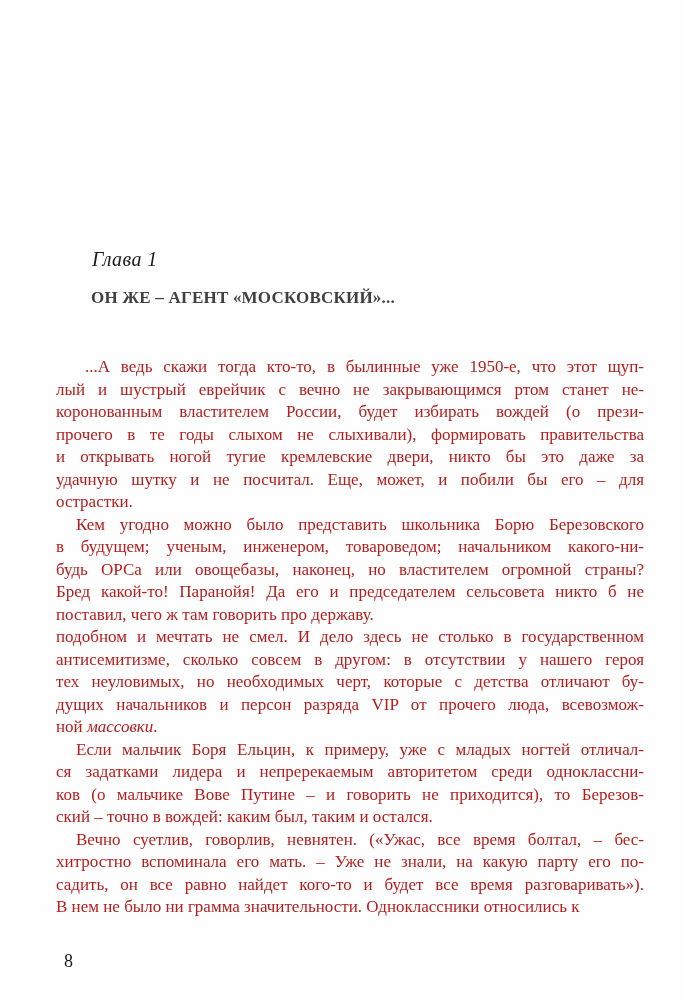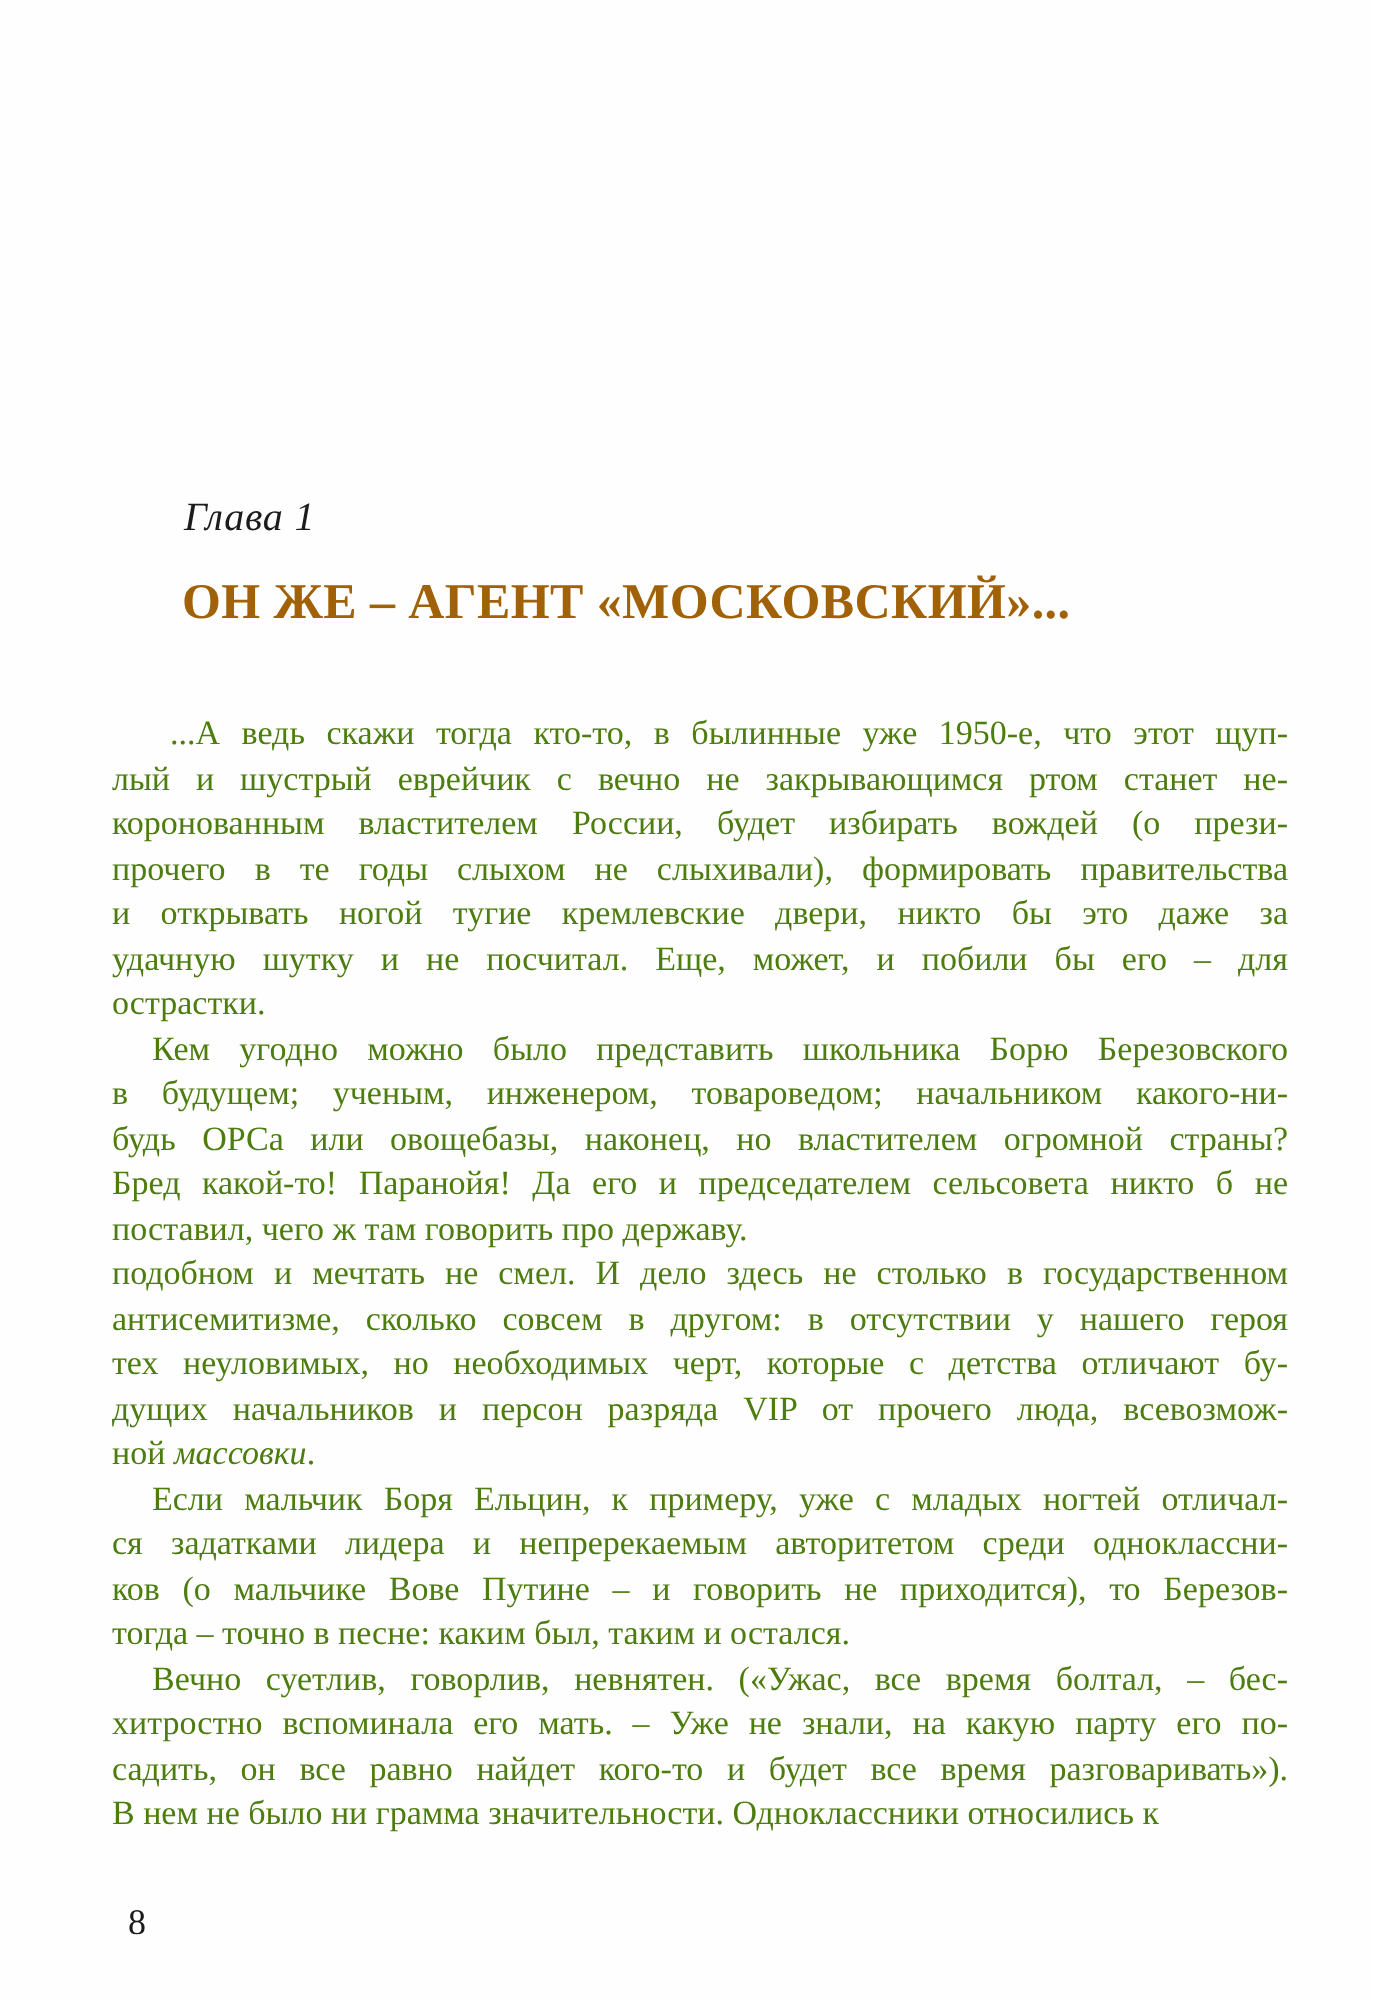--- a/index.html
+++ b/index.html
@@ -22,34 +22,34 @@
     top: 248px;
     font-size: 20px;
     font-style: italic;
     color: #1c1c1c;
     letter-spacing: 0.4px;
   }
   .page-title {
     position: absolute;
     left: 91px;
     top: 288px;
-    font-size: 25px;
+    font-size: 17px;
     font-weight: bold;
-    color: #a16207;
+    color: #404040;
     letter-spacing: 0.2px;
     white-space: nowrap;
   }
   .body-text {
     position: absolute;
     left: 56px;
     top: 356px;
     width: 588px;
     font-size: 17px;
     line-height: 22.5px;
-    color: #4d7c0f;
+    color: #b91c1c;
   }
   .para { margin: 0; }
   .line {
     text-align: justify;
     text-align-last: justify;
     white-space: normal;
     height: 22.5px;
     overflow: visible;
   }
   .line.last { text-align-last: left; }
@@ -91,21 +91,21 @@
         <div class="line">подобном и мечтать не смел. И дело здесь не столько в государственном</div>
         <div class="line">антисемитизме, сколько совсем в другом: в отсутствии у нашего героя</div>
         <div class="line">тех неуловимых, но необходимых черт, которые с детства отличают бу-</div>
         <div class="line">дущих начальников и персон разряда VIP от прочего люда, всевозмож-</div>
         <div class="line last"><span>ной </span><span class="em">массовки</span><span>.</span></div>
       </div>
       <div class="para">
         <div class="line first">Если мальчик Боря Ельцин, к примеру, уже с младых ногтей отличал-</div>
         <div class="line">ся задатками лидера и непререкаемым авторитетом среди одноклассни-</div>
         <div class="line">ков (о мальчике Вове Путине – и говорить не приходится), то Березов-</div>
-        <div class="line last">тогда – точно в песне: каким был, таким и остался.</div>
+        <div class="line last">ский – точно в вождей: каким был, таким и остался.</div>
       </div>
       <div class="para">
         <div class="line first">Вечно суетлив, говорлив, невнятен. («Ужас, все время болтал, – бес-</div>
         <div class="line">хитростно вспоминала его мать. – Уже не знали, на какую парту его по-</div>
         <div class="line">садить, он все равно найдет кого-то и будет все время разговаривать»).</div>
         <div class="line last">В нем не было ни грамма значительности. Одноклассники относились к</div>
       </div>
     </div>
   <div class="page-number">8</div>
 </div>

